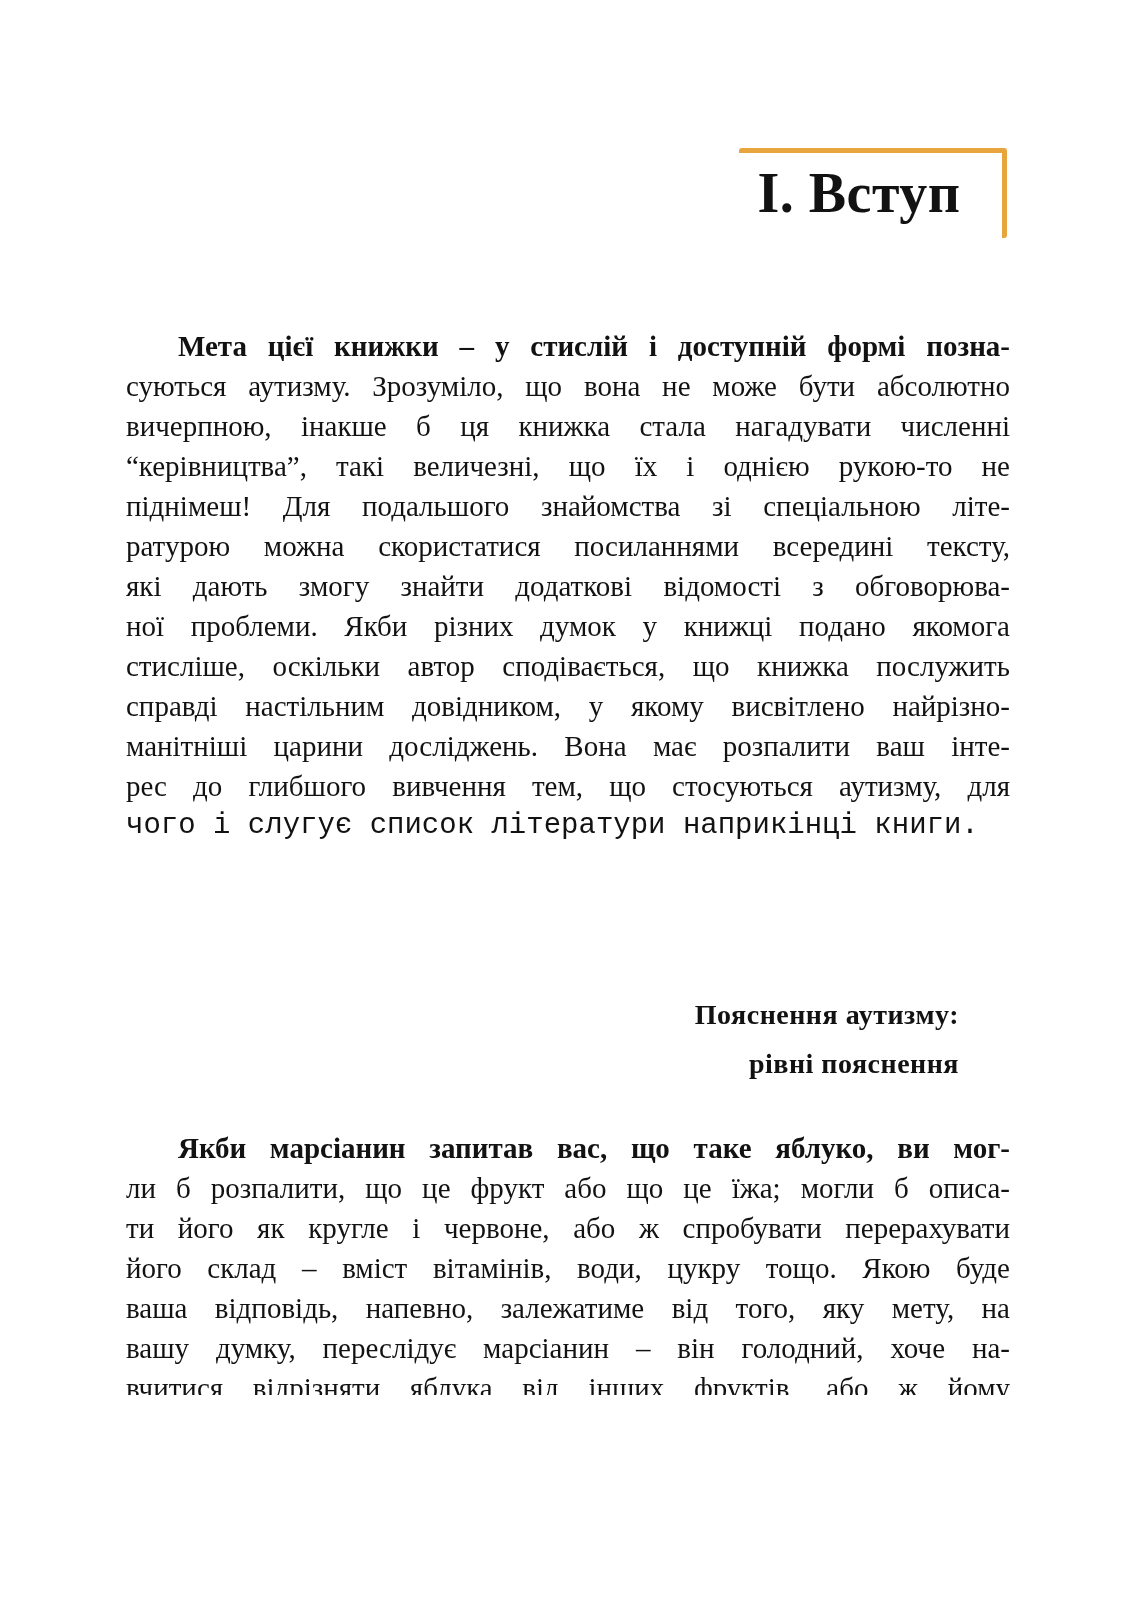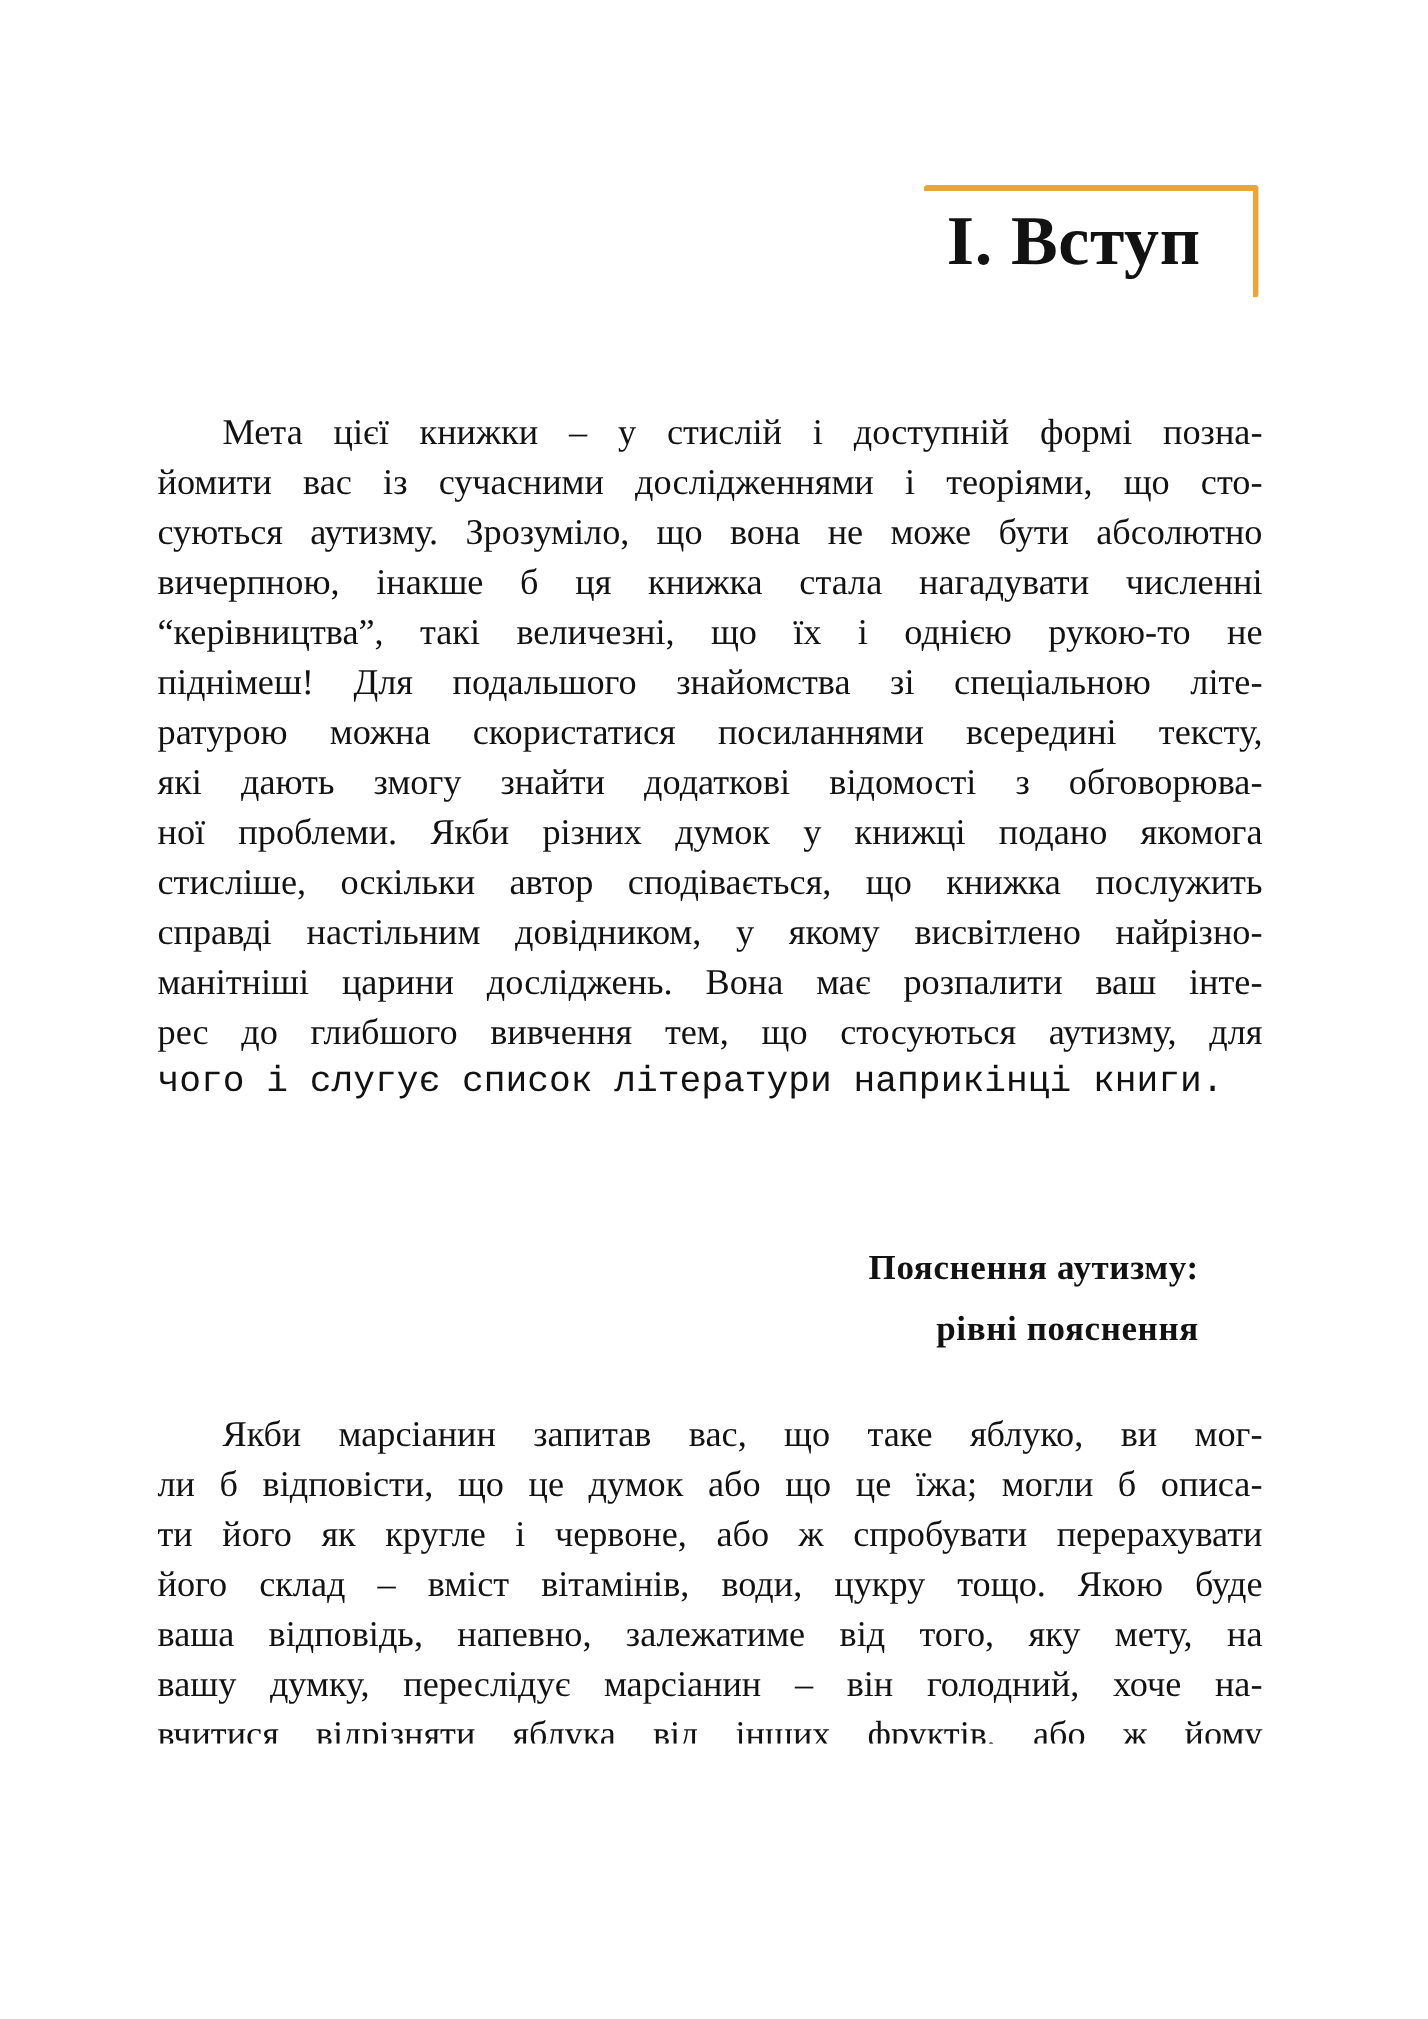--- a/index.html
+++ b/index.html
@@ -48,21 +48,21 @@
     font-size: 29px;
     line-height: 40px;
   }
   .para-1 { top: 326px; }
   .para-2 { top: 1128px; }
   .line {
     text-align: justify;
     text-align-last: justify;
     white-space: normal;
   }
-  .line.first { text-indent: 52px; }
+  .line.first { text-indent: 52px; font-weight: bold; }
   .line.last  { text-align-last: left; font-family: Liberation Mono, monospace; }
 
   
   .section-heading {
     position: absolute;
     left: 126px;
     top: 990px;
     width: 833px;
     text-align: right;
     font-weight: 700;
@@ -84,21 +84,20 @@
 </head>
 <body>
 
 <div id="page">
 
   <div class="chapter-bracket"></div>
   <div class="chapter-title">І. Вступ</div>
 
   <div class="para para-1">
     <div class="line first">Мета цієї книжки – у стислій і доступній формі позна-</div>
-    <div class="line">йомити вас із сучасними дослідженнями і теоріями, що сто-</div>
     <div class="line">суються аутизму. Зрозуміло, що вона не може бути абсолютно</div>
     <div class="line">вичерпною, інакше б ця книжка стала нагадувати численні</div>
     <div class="line">“керівництва”, такі величезні, що їх і однією рукою-то не</div>
     <div class="line">піднімеш! Для подальшого знайомства зі спеціальною літе-</div>
     <div class="line">ратурою можна скористатися посиланнями всередині тексту,</div>
     <div class="line">які дають змогу знайти додаткові відомості з обговорюва-</div>
     <div class="line">ної проблеми. Якби різних думок у книжці подано якомога</div>
     <div class="line">стисліше, оскільки автор сподівається, що книжка послужить</div>
     <div class="line">справді настільним довідником, у якому висвітлено найрізно-</div>
     <div class="line">манітніші царини досліджень. Вона має розпалити ваш інте-</div>
@@ -106,21 +105,21 @@
     <div class="line last">чого і слугує список літератури наприкінці книги.</div>
   </div>
 
   <div class="section-heading">
     <div>Пояснення аутизму:</div>
     <div>рівні пояснення</div>
   </div>
 
   <div class="para para-2">
     <div class="line first">Якби марсіанин запитав вас, що таке яблуко, ви мог-</div>
-    <div class="line">ли б відповісти, що це думок або що це їжа; могли б описа-</div>
+    <div class="line">ли б розпалити, що це фрукт або що це їжа; могли б описа-</div>
     <div class="line">ти його як кругле і червоне, або ж спробувати перерахувати</div>
     <div class="line">його склад – вміст вітамінів, води, цукру тощо. Якою буде</div>
     <div class="line">ваша відповідь, напевно, залежатиме від того, яку мету, на</div>
     <div class="line">вашу думку, переслідує марсіанин – він голодний, хоче на-</div>
     <div class="line">вчитися відрізняти яблука від інших фруктів, або ж йому</div>
     <div class="line last">просто цікаво?</div>
   </div>
 
   <div class="page-number">6</div>
 

